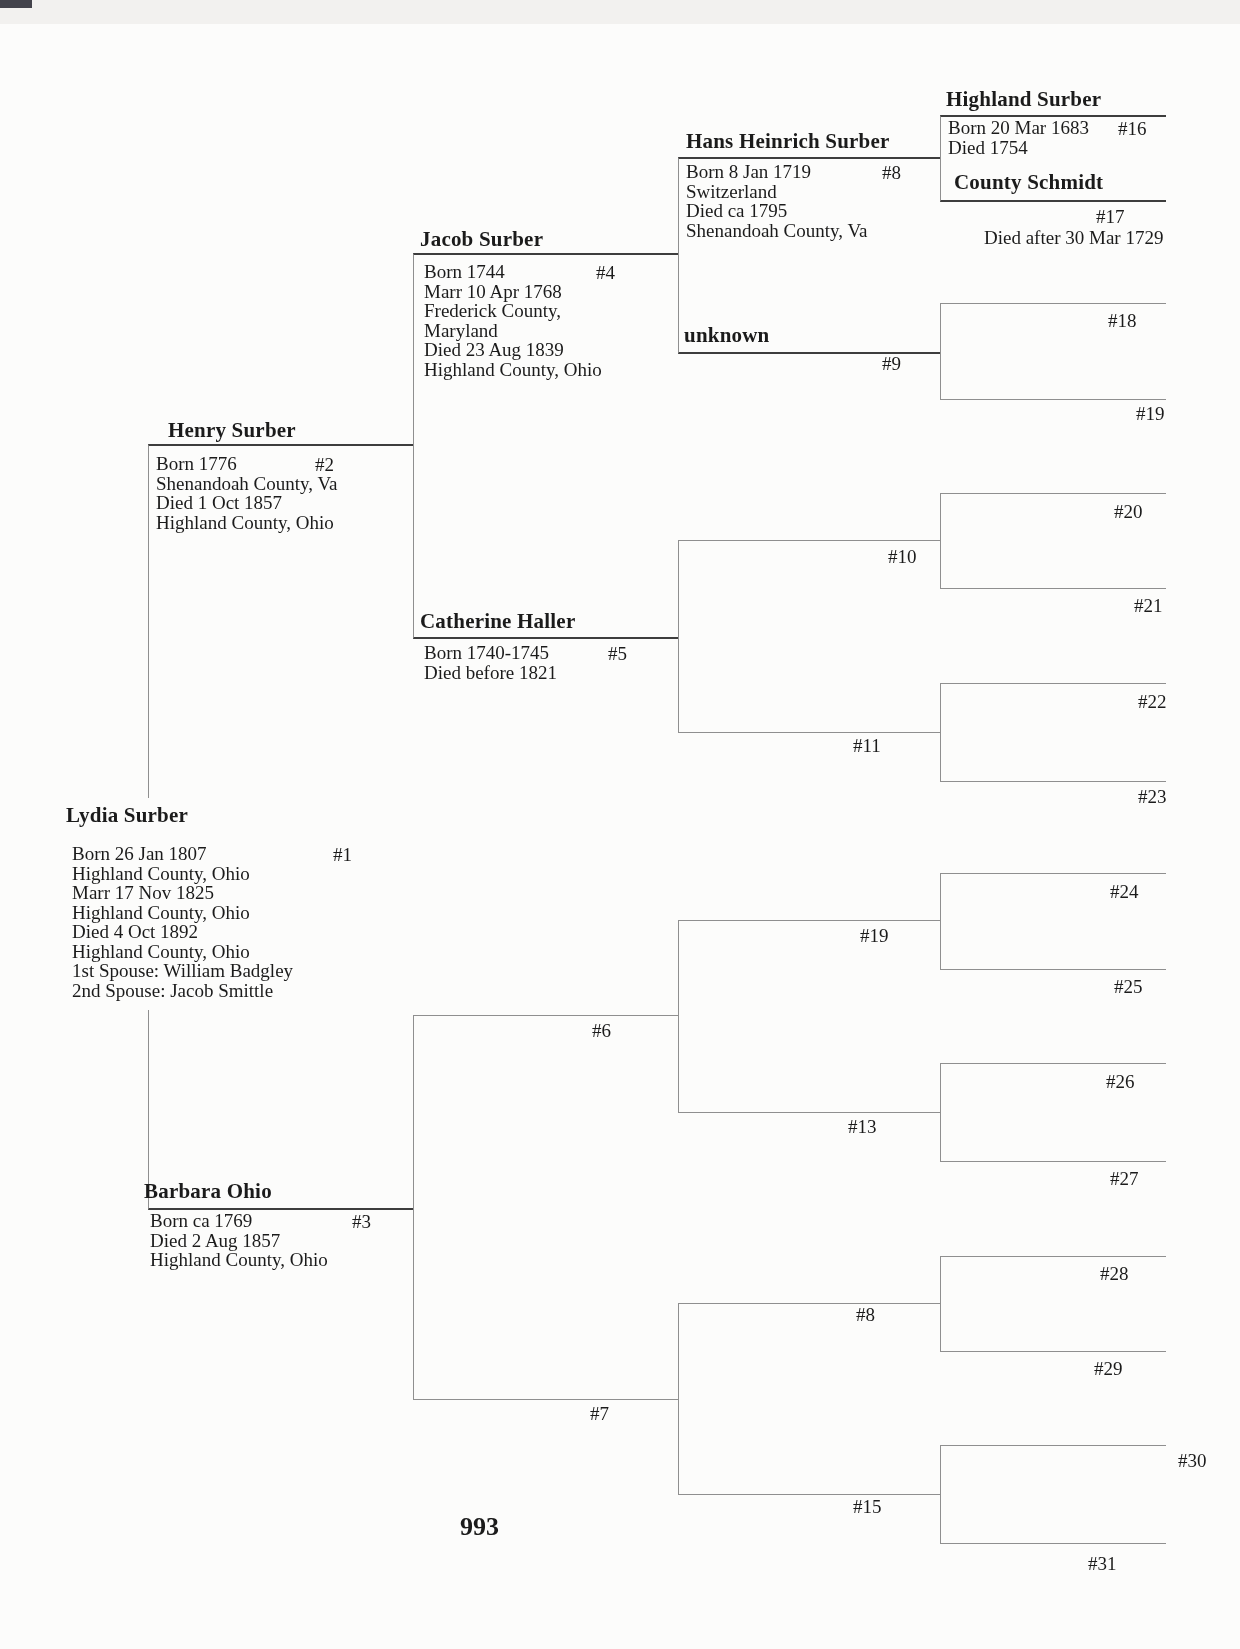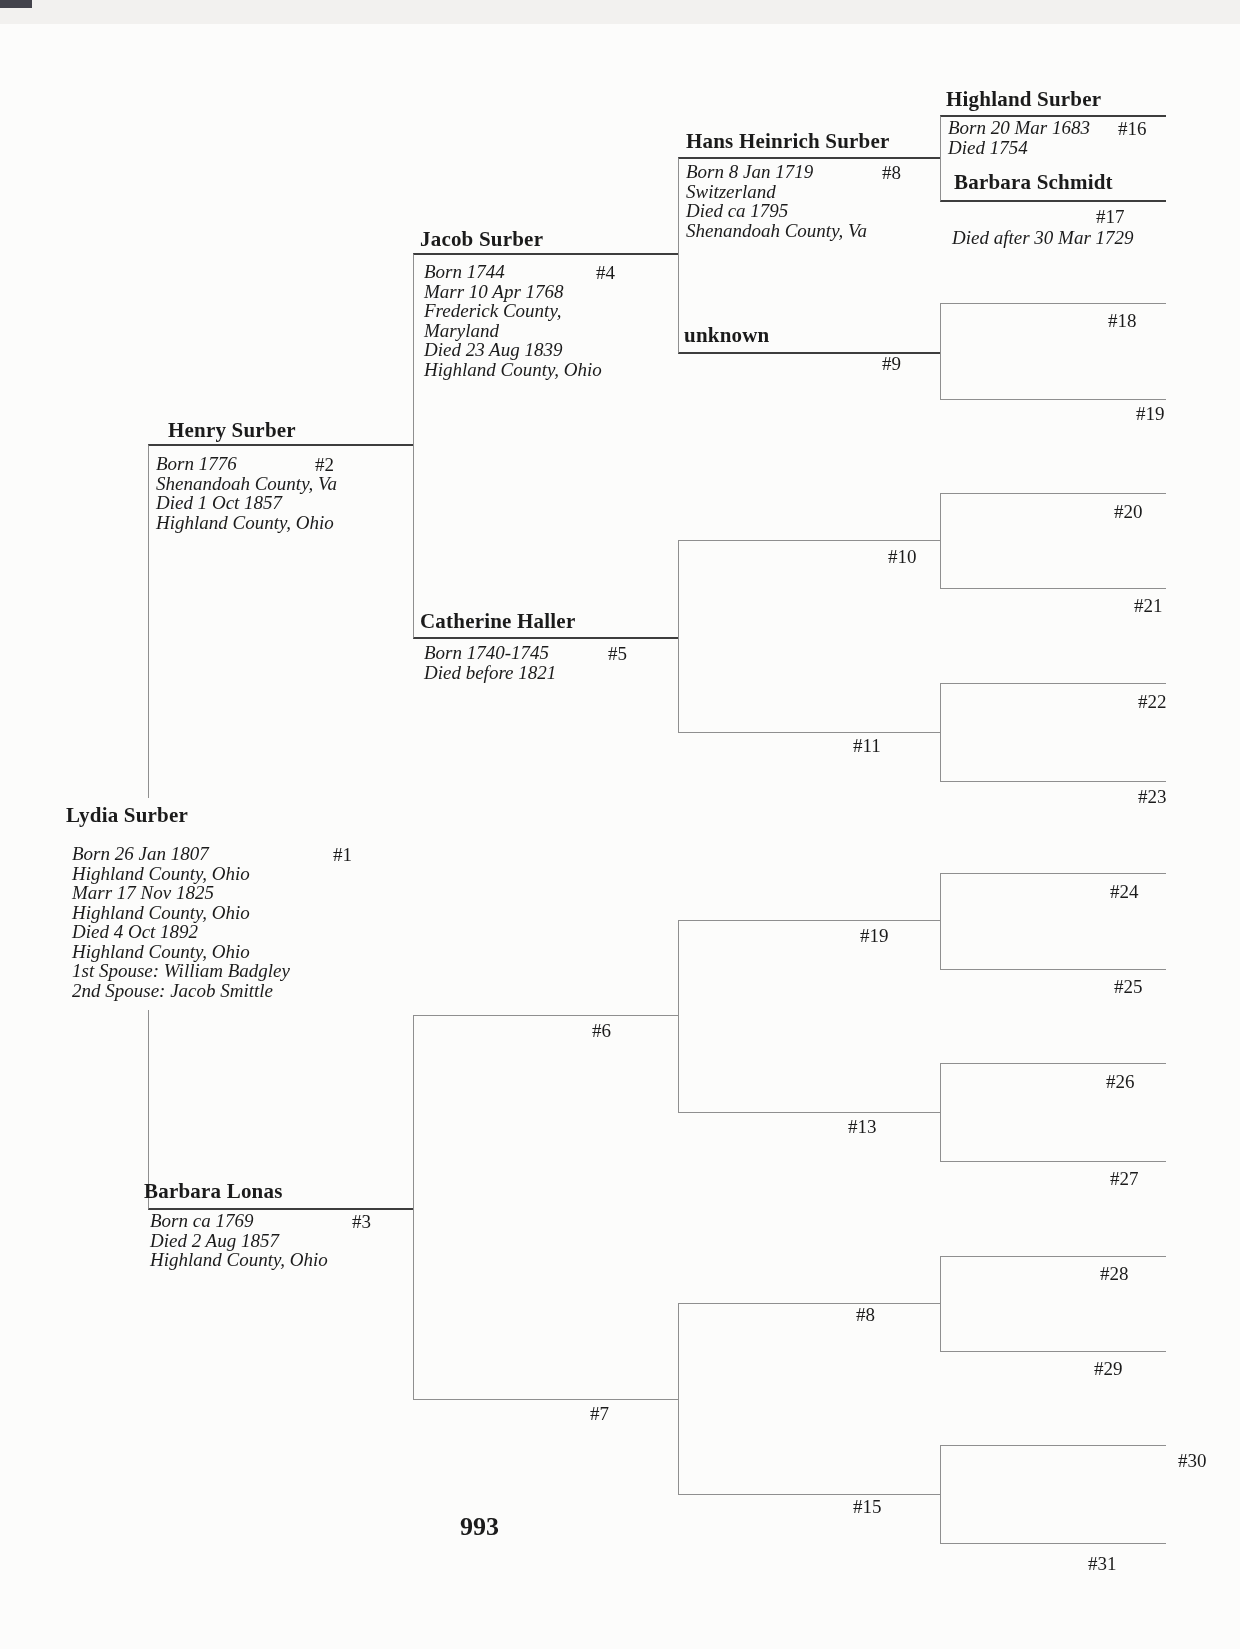--- a/index.html
+++ b/index.html
@@ -8,21 +8,21 @@
           font-family:"Liberation Serif",serif;color:#1b1b1b;overflow:hidden;}
   .scan-strip{position:absolute;left:0;top:0;width:1240px;height:24px;background:#f2f1ef;}
   .scan-corner{position:absolute;left:0;top:0;width:32px;height:8px;background:#43434b;}
   .box{position:absolute;border-left:1px solid #8f8f8f;border-top:1px solid #8f8f8f;
        border-bottom:1px solid #8f8f8f;background:transparent;}
   .dk-t{border-top:2px solid #3d3d3d;}
   .dk-b{border-bottom:2px solid #3d3d3d;}
   .nm{position:absolute;font-weight:bold;font-size:21px;line-height:22px;
       white-space:nowrap;letter-spacing:.2px;z-index:3;}
   .info{position:absolute;font-size:19px;line-height:19.5px;white-space:nowrap;z-index:3;}
-  .info div{height:19.5px;font-style:italic;}
+  .info div{height:19.5px;}
   .num{position:absolute;font-size:19px;line-height:20px;white-space:nowrap;z-index:3;}
   .mask{position:absolute;background:#fcfcfb;z-index:2;}
   .pgnum{position:absolute;font-weight:bold;font-size:26px;z-index:3;}
 </style>
 </head>
 <body>
 
 <div class="canvas">
 
   <div class="scan-strip"></div>
@@ -60,21 +60,21 @@
 
   <div class="nm" style="left:168px;top:419px">Henry Surber</div>
   <div class="info" style="left:156px;top:454px">
     <div>Born 1776</div>
     <div>Shenandoah County, Va</div>
     <div>Died 1 Oct 1857</div>
     <div>Highland County, Ohio</div>
   </div>
   <div class="num" style="left:315px;top:455px">#2</div>
 
-  <div class="nm" style="left:144px;top:1180px">Barbara Lonas</div>
+  <div class="nm" style="left:144px;top:1180px">Barbara Ohio</div>
   <div class="info" style="left:150px;top:1211px">
     <div>Born ca 1769</div>
     <div>Died 2 Aug 1857</div>
     <div>Highland County, Ohio</div>
   </div>
   <div class="num" style="left:352px;top:1212px">#3</div>
 
   <div class="nm" style="left:420px;top:228px">Jacob Surber</div>
   <div class="info" style="left:424px;top:262px">
     <div>Born 1744</div>
@@ -115,23 +115,23 @@
   <div class="num" style="left:856px;top:1305px">#8</div>
   <div class="num" style="left:853px;top:1497px">#15</div>
 
   <div class="nm" style="left:946px;top:88px">Highland Surber</div>
   <div class="info" style="left:948px;top:118px">
     <div>Born 20 Mar 1683</div>
     <div>Died 1754</div>
   </div>
   <div class="num" style="left:1118px;top:119px">#16</div>
 
-  <div class="nm" style="left:954px;top:171px">Barbara Schmidt</div>
+  <div class="nm" style="left:954px;top:171px">County Schmidt</div>
   <div class="num" style="left:1096px;top:207px">#17</div>
-  <div class="info" style="left:952px;top:228px">
+  <div class="info" style="left:984px;top:228px">
     <div>Died after 30 Mar 1729</div>
   </div>
 
   <div class="num" style="left:1108px;top:311px">#18</div>
   <div class="num" style="left:1136px;top:404px">#19</div>
   <div class="num" style="left:1114px;top:502px">#20</div>
   <div class="num" style="left:1134px;top:596px">#21</div>
   <div class="num" style="left:1138px;top:692px">#22</div>
   <div class="num" style="left:1138px;top:787px">#23</div>
   <div class="num" style="left:1110px;top:882px">#24</div>

